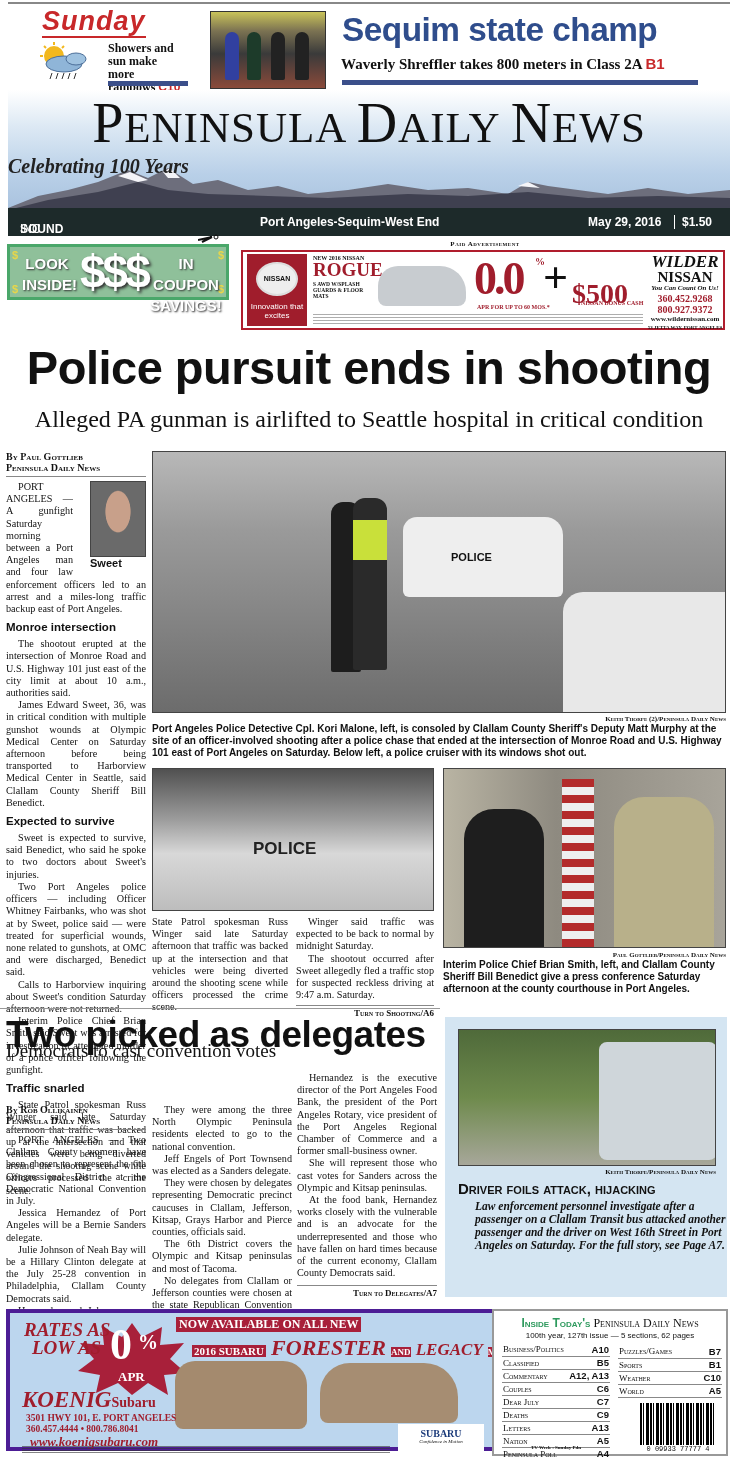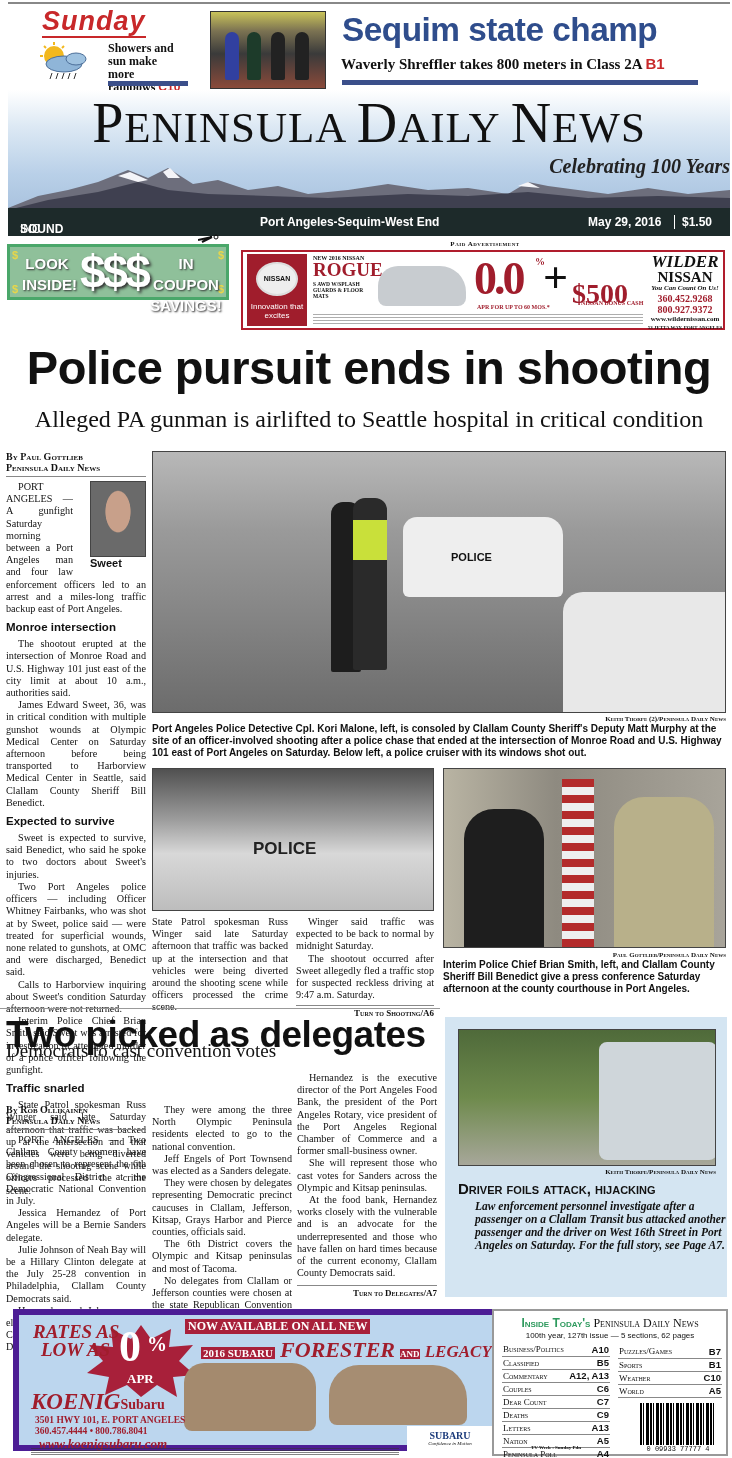--- a/index.html
+++ b/index.html
@@ -15,21 +15,21 @@
 #runners{left:210px;top:11px;width:116px;height:78px;background:linear-gradient(180deg,#c9c35a 0%,#7b7252 25%,#3a3a3a 55%,#8a4a3a 100%);border:1px solid #333}
 .runner{position:absolute;bottom:8px;width:14px;height:48px;border-radius:7px 7px 2px 2px;background:#222}
 #sports-head{left:342px;top:10px;font:900 34px "Liberation Sans",sans-serif;color:#2f4d8c;letter-spacing:-0.5px;transform:scaleX(0.98);transform-origin:left}
 #sports-sub{left:341px;top:55px;font:bold 15px "Liberation Serif",serif}
 #sports-sub .pg{color:#c8282a;font-family:"Liberation Sans",sans-serif;font-weight:900}
 #sports-bar{left:342px;top:80px;width:356px;height:5px;background:#3b4f8a}
 #sky{left:8px;top:90px;width:722px;height:120px;background:linear-gradient(180deg,#fff 0%,#dde9f4 30%,#b9d0e8 70%,#a9c2de 100%)}
 #mountains{left:8px;top:160px;width:722px;height:50px}
 #flag-title{left:8px;top:93px;width:722px;text-align:center;font:400 56px "Liberation Serif",serif;letter-spacing:1px;line-height:60px}
 #flag-title .sm{font-size:43px}
-#flag-sub{left:8px;top:155px;width:722px;text-align:right;font:italic bold 20px "Liberation Serif",serif;color:#222}
+#flag-sub{left:8px;top:155px;width:722px;text-align:left;font:italic bold 20px "Liberation Serif",serif;color:#222}
 #strip{left:8px;top:208px;width:722px;height:28px;background:#1d2a2a;color:#fff;font:bold 12px "Liberation Sans",sans-serif}
 #strip span{position:absolute;top:7px}
 
 #coupon{left:7px;top:244px;width:222px;height:56px;background:#8fc09a;border:3px solid #4aa76a}
 #coupon .t{position:absolute;color:#fff;font:900 15px "Liberation Sans",sans-serif;text-shadow:1px 1px 2px #333;text-align:center;line-height:21px}
 #coupon .big{position:absolute;left:70px;top:-2px;color:#fff;font:900 46px "Liberation Sans",sans-serif;text-shadow:2px 2px 3px #333;letter-spacing:-3px}
 #coupon .d{position:absolute;color:#e8d64a;font:bold 11px "Liberation Sans",sans-serif}
 #paid{left:240px;top:240px;width:490px;text-align:center;font:bold 7px "Liberation Serif",serif;letter-spacing:.5px;font-variant:small-caps}
 #nissan-ad{left:241px;top:250px;width:484px;height:80px;border:2px solid #b01d2d;background:#fff}
 #nissan-logo{position:absolute;left:4px;top:2px;width:60px;height:72px;background:#a01d2c;color:#fff;text-align:center}
@@ -46,21 +46,21 @@
 .body p{text-indent:12px}
 .sub{font:bold 11.5px "Liberation Sans",sans-serif;margin:6px 0 5px}
 .credit{font:bold 7px "Liberation Serif",serif;font-variant:small-caps;text-align:right}
 .cap{font:900 10px "Liberation Sans",sans-serif;line-height:12px}
 .photo{background:#777;border:1px solid #444;overflow:hidden}
 .jump{font:bold 9px "Liberation Serif",serif;font-variant:small-caps;text-align:right;border-top:1px solid #888;padding-top:2px}
 
 #del-head{left:6px;top:1014px;font:900 37px "Liberation Sans",sans-serif;letter-spacing:-0.5px}
 #del-deck{left:6px;top:1040px;font:19px "Liberation Serif",serif}
 #bus-box{left:445px;top:1017px;width:282px;height:280px;background:#d4e5f2}
-#subaru{left:13px;top:1309px;width:530px;height:142px;border:6px solid #4c1d95;background:#bcd6ee}
+#subaru{left:6px;top:1309px;width:530px;height:142px;border:4px solid #4c1d95;background:#bcd6ee}
 #inside{left:492px;top:1309px;width:236px;height:147px;border:2px solid #999;background:#fff}
 #inside table{border-collapse:collapse;font:9px "Liberation Serif",serif;font-variant:small-caps}
 #inside td{border-bottom:1px solid #888;padding:0 1px;height:13px}
 #inside td.pg{text-align:right;font:900 9.5px "Liberation Sans",sans-serif}
 </style>
 </head>
 <body>
 
 <div class="abs" id="topline"></div>
 <div class="abs" id="sunday">Sunday</div>
@@ -309,21 +309,21 @@
         </tr>
       <tr>
           <td>Commentary</td>
           <td class="pg">A12, A13</td>
         </tr>
       <tr>
           <td>Couples</td>
           <td class="pg">C6</td>
         </tr>
       <tr>
-          <td>Dear Count</td>
+          <td>Dear July</td>
           <td class="pg">C7</td>
         </tr>
       <tr>
           <td>Deaths</td>
           <td class="pg">C9</td>
         </tr>
       <tr>
           <td>Letters</td>
           <td class="pg">A13</td>
         </tr>

